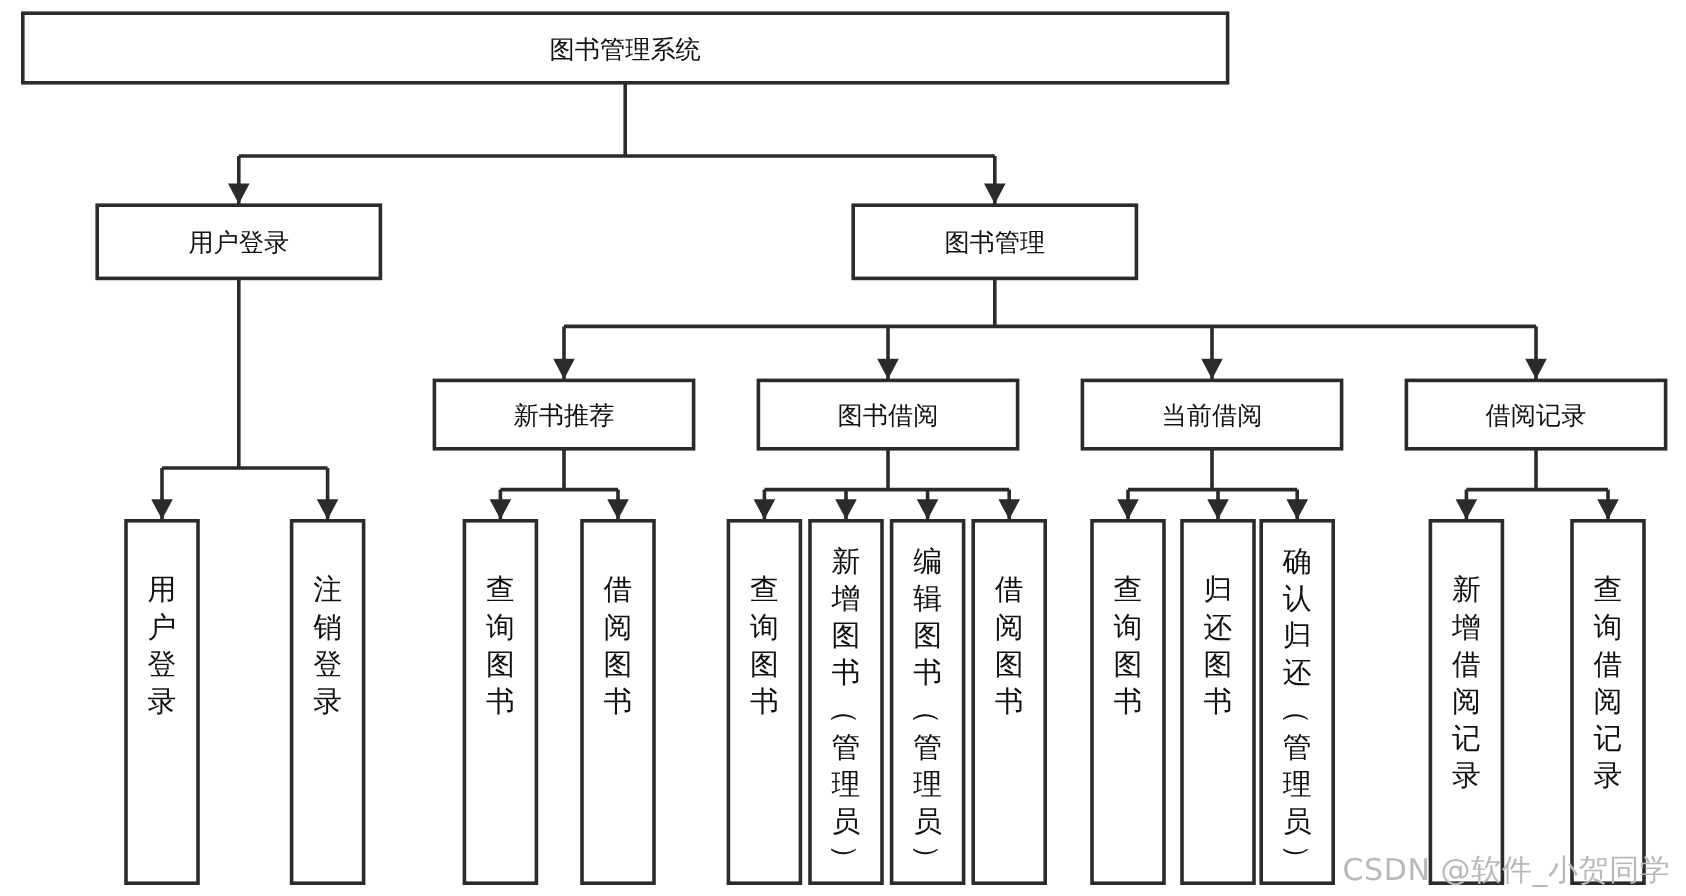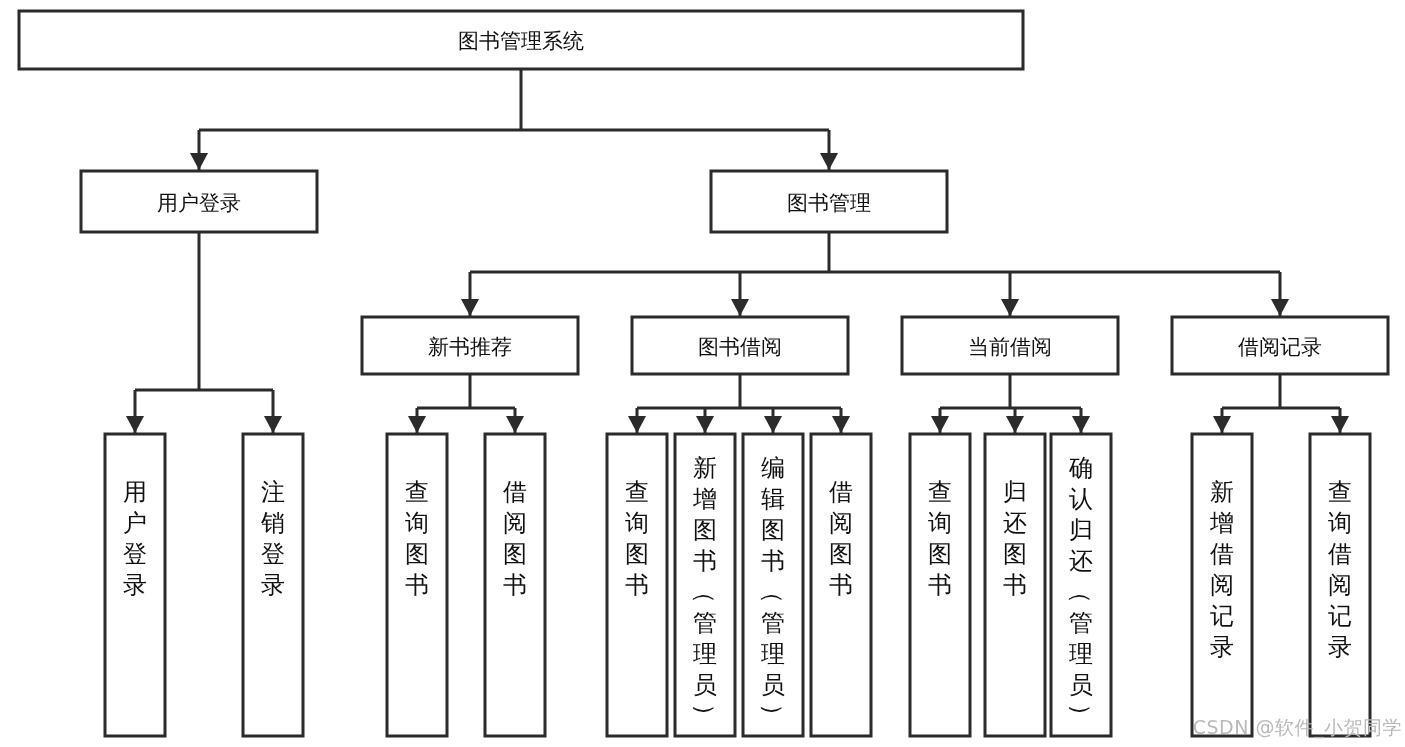--- a/index.html
+++ b/index.html
@@ -52,24 +52,24 @@
   }
   .leaf-label-char {
     font-family: "DejaVu Sans", "Liberation Sans", sans-serif;
     font-size: 24px;
     fill: #111111;
     text-anchor: middle;
     dominant-baseline: central;
   }
   .watermark {
     position: absolute;
-    right: 3px;
+    right: 13px;
     bottom: 6px;
     font-family: "DejaVu Sans", "Liberation Sans", sans-serif;
-    font-size: 19px;
+    font-size: 25px;
     color: #b9b9b9;
     white-space: nowrap;
     letter-spacing: 0.5px;
   }
 </style>
 </head>
 <body>
 
 <div id="diagram-root">
   <svg id="flowchart" viewBox="0 0 1405 747">

